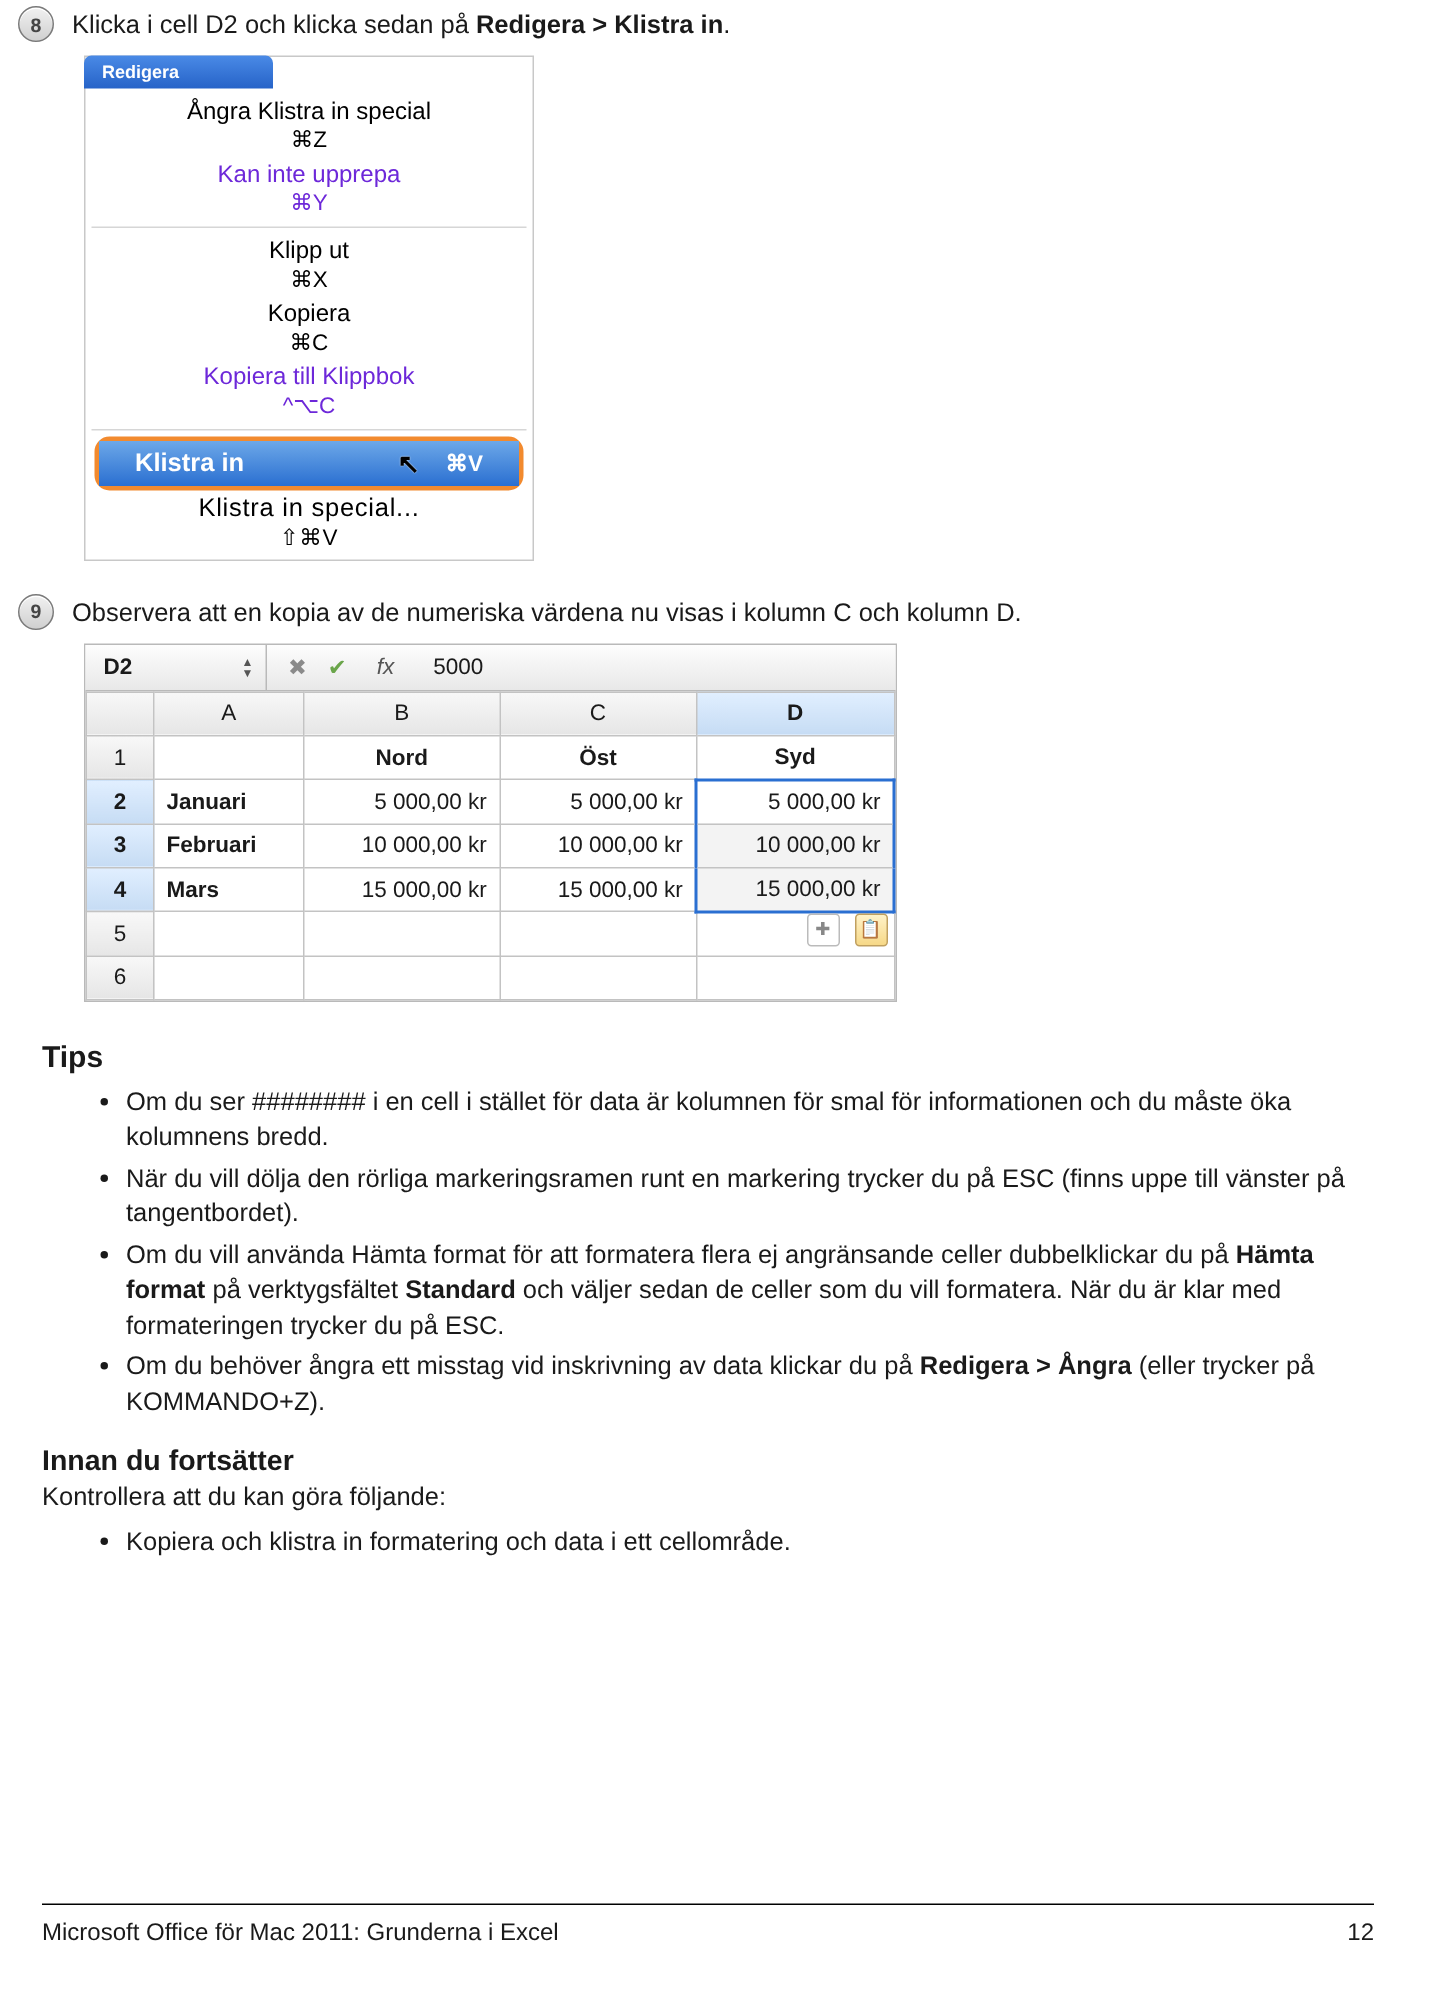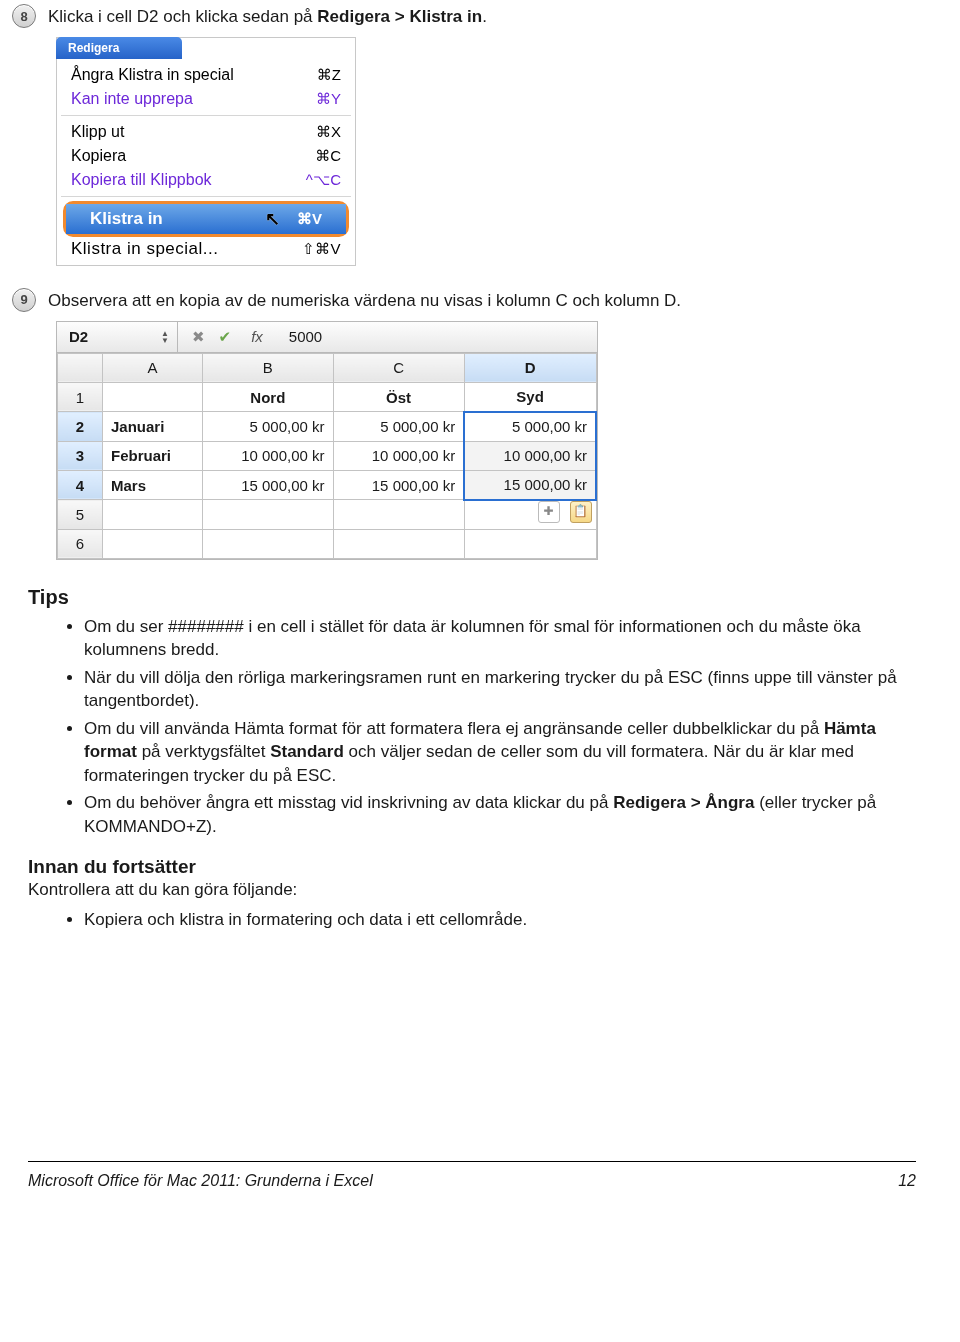--- a/index.html
+++ b/index.html
@@ -55,25 +55,25 @@
     color: #fff;
     font-weight: 600;
     font-size: 12px;
     padding: 4px 12px;
     border-radius: 5px 5px 0 0;
     margin: -1px -1px 4px -1px;
     width: 102px;
   }
   .menu-item {
     display: flex;
-    justify-content: space-between;
     align-items: center;
     padding: 3px 14px 3px 14px;
     font-size: 16px;
     color: #000;
+    flex-direction: column;
   }
   .menu-item.disabled { color: #6d28d9; }
   .menu-sep {
     height: 1px;
     background: #d6d6d6;
     margin: 4px 4px;
   }
   .menu-hilite-wrap {
     margin: 0 6px;
     border: 3px solid #f28a2e;
@@ -233,21 +233,20 @@
     margin: 2px 0 8px 16px;
   }
 
   .footer {
     border-top: 1px solid #000;
     margin: 230px 16px 0 16px;
     padding: 10px 0 20px 0;
     display: flex;
     justify-content: space-between;
     font-size: 16px;
-    font-style: italic;
   }
 </style>
 </head>
 <body>
 
 <div class="page">
 
   <div class="step-row">
     <div class="step-bullet">8</div>
     <div class="step-text">

